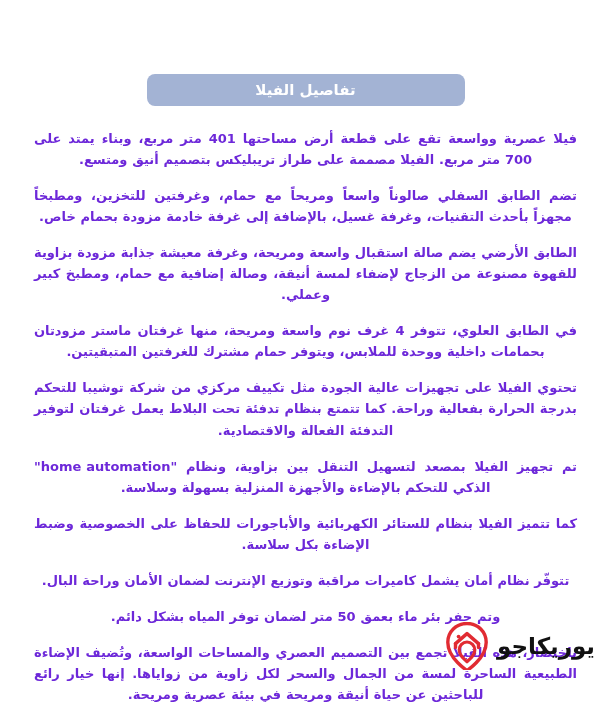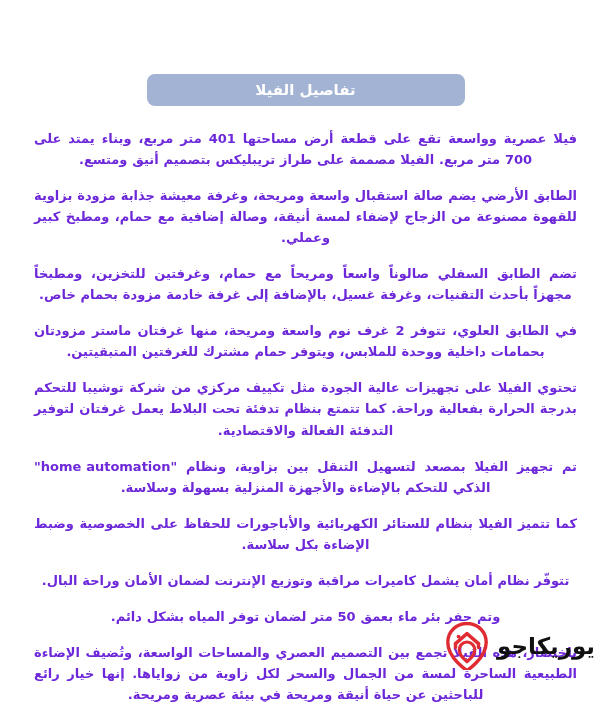--- a/index.html
+++ b/index.html
@@ -108,25 +108,25 @@
   <div class="header-wrap">
     <div class="header-banner">
       <div class="header-title">تفاصيل الفيلا</div>
     </div>
   </div>
 
   <div class="content">
 
     <p class="para">فيلا عصرية وواسعة تقع على قطعة أرض مساحتها 401 متر مربع، وبناء يمتد على 700 متر مربع. الفيلا مصممة على طراز تريبليكس بتصميم أنيق ومتسع.</p>
 
+    <p class="para">تضم الطابق السفلي صالوناً واسعاً ومريحاً مع حمام، وغرفتين للتخزين، ومطبخاً مجهزاً بأحدث التقنيات، وغرفة غسيل، بالإضافة إلى غرفة خادمة مزودة بحمام خاص.</p>
+
     <p class="para">الطابق الأرضي يضم صالة استقبال واسعة ومريحة، وغرفة معيشة جذابة مزودة بزاوية للقهوة مصنوعة من الزجاج لإضفاء لمسة أنيقة، وصالة إضافية مع حمام، ومطبخ كبير وعملي.</p>
 
-    <p class="para">تضم الطابق السفلي صالوناً واسعاً ومريحاً مع حمام، وغرفتين للتخزين، ومطبخاً مجهزاً بأحدث التقنيات، وغرفة غسيل، بالإضافة إلى غرفة خادمة مزودة بحمام خاص.</p>
-
-    <p class="para">في الطابق العلوي، تتوفر 2 غرف نوم واسعة ومريحة، منها غرفتان ماستر مزودتان بحمامات داخلية ووحدة للملابس، ويتوفر حمام مشترك للغرفتين المتبقيتين.</p>
+    <p class="para">في الطابق العلوي، تتوفر 4 غرف نوم واسعة ومريحة، منها غرفتان ماستر مزودتان بحمامات داخلية ووحدة للملابس، ويتوفر حمام مشترك للغرفتين المتبقيتين.</p>
 
     <p class="para">تحتوي الفيلا على تجهيزات عالية الجودة مثل تكييف مركزي من شركة توشيبا للتحكم بدرجة الحرارة بفعالية وراحة. كما تتمتع بنظام تدفئة تحت البلاط يعمل غرفتان لتوفير التدفئة الفعالة والاقتصادية.</p>
 
     <p class="para"><span>تم تجهيز الفيلا بمصعد لتسهيل التنقل بين بزاوية، ونظام "</span><span class="ltr">home automation</span><span>" الذكي للتحكم بالإضاءة والأجهزة المنزلية بسهولة وسلاسة.</span></p>
 
     <p class="para">كما تتميز الفيلا بنظام للستائر الكهربائية والأباجورات للحفاظ على الخصوصية وضبط الإضاءة بكل سلاسة.</p>
 
     <p class="para">تتوفّر نظام أمان يشمل كاميرات مراقبة وتوزيع الإنترنت لضمان الأمان وراحة البال.</p>
 
     <p class="para">وتم حفر بئر ماء بعمق 50 متر لضمان توفر المياه بشكل دائم.</p>

